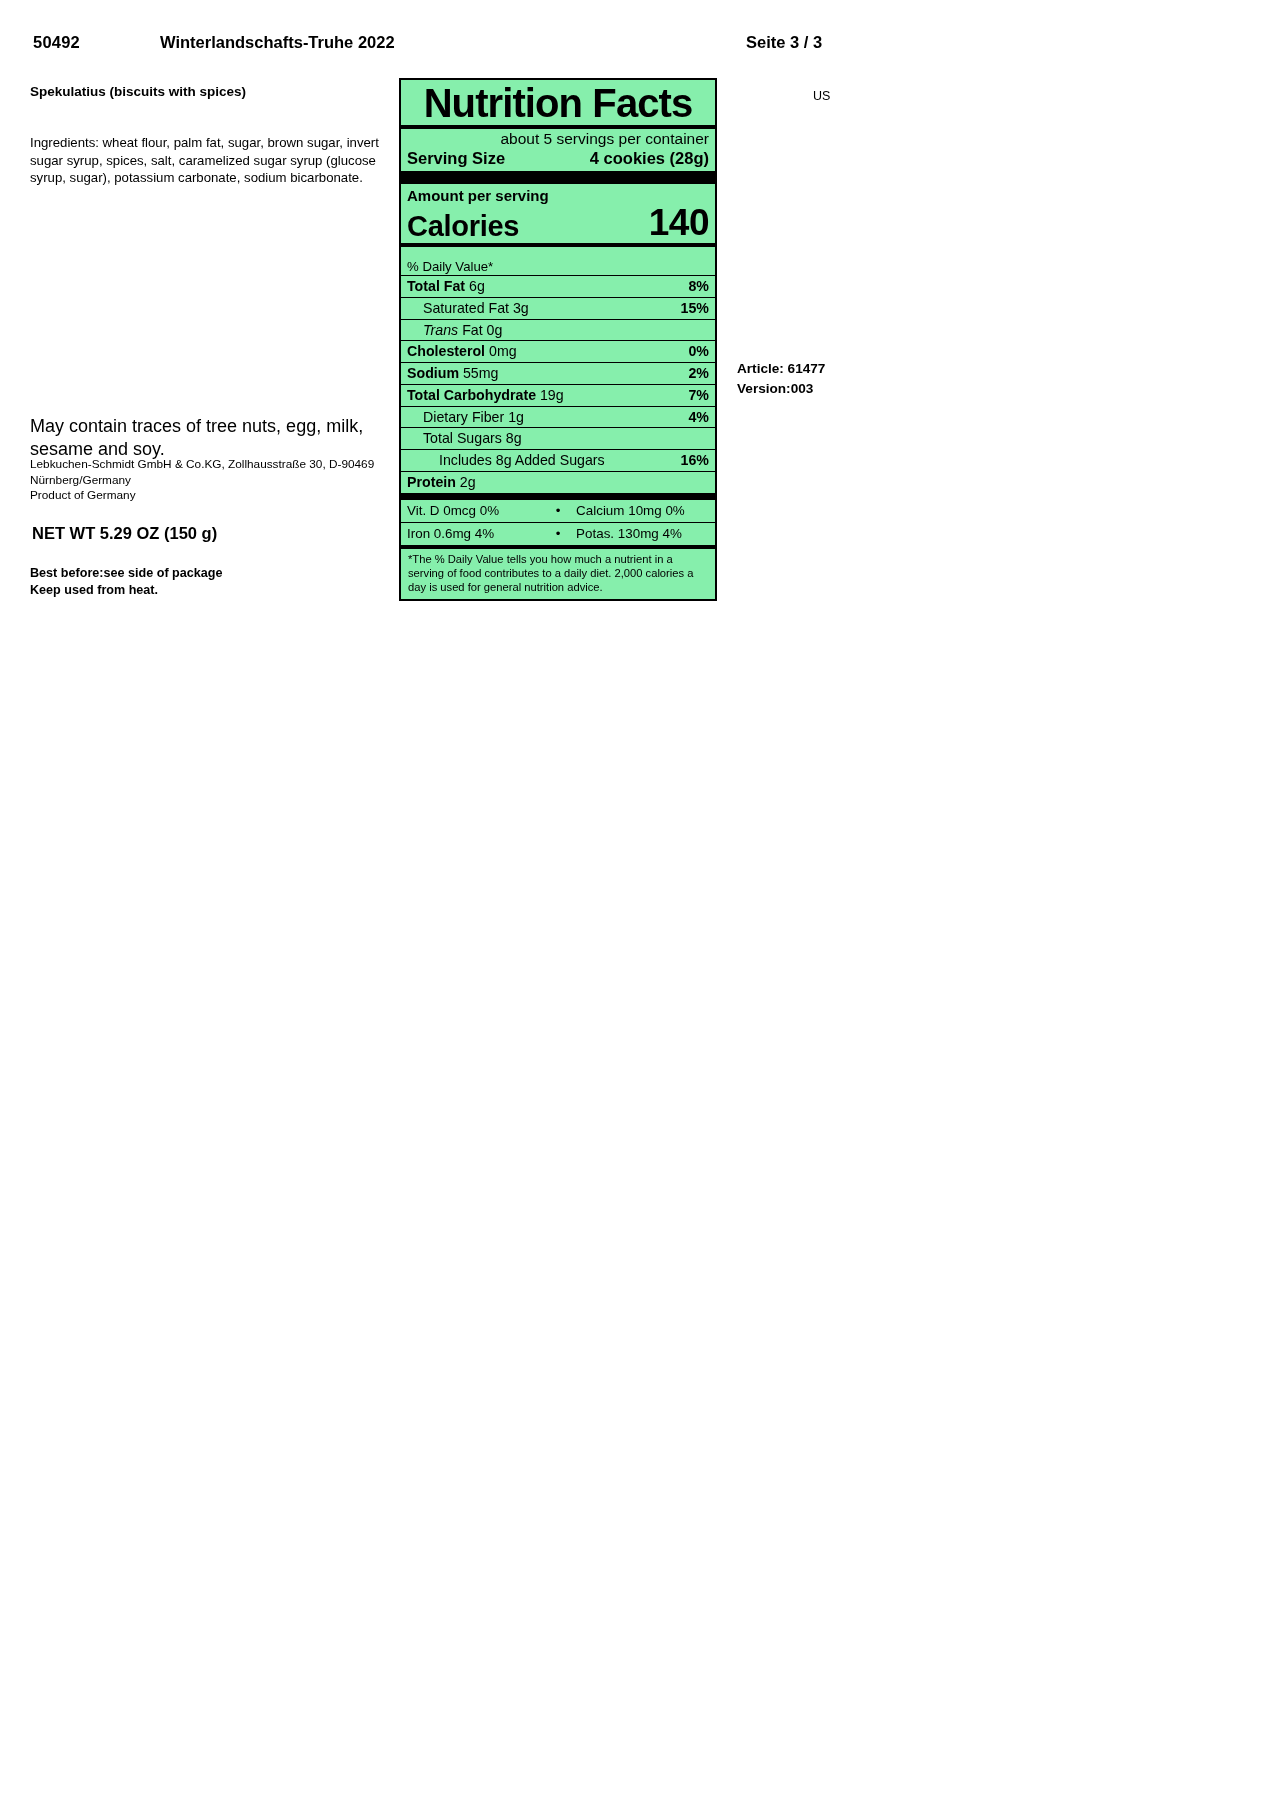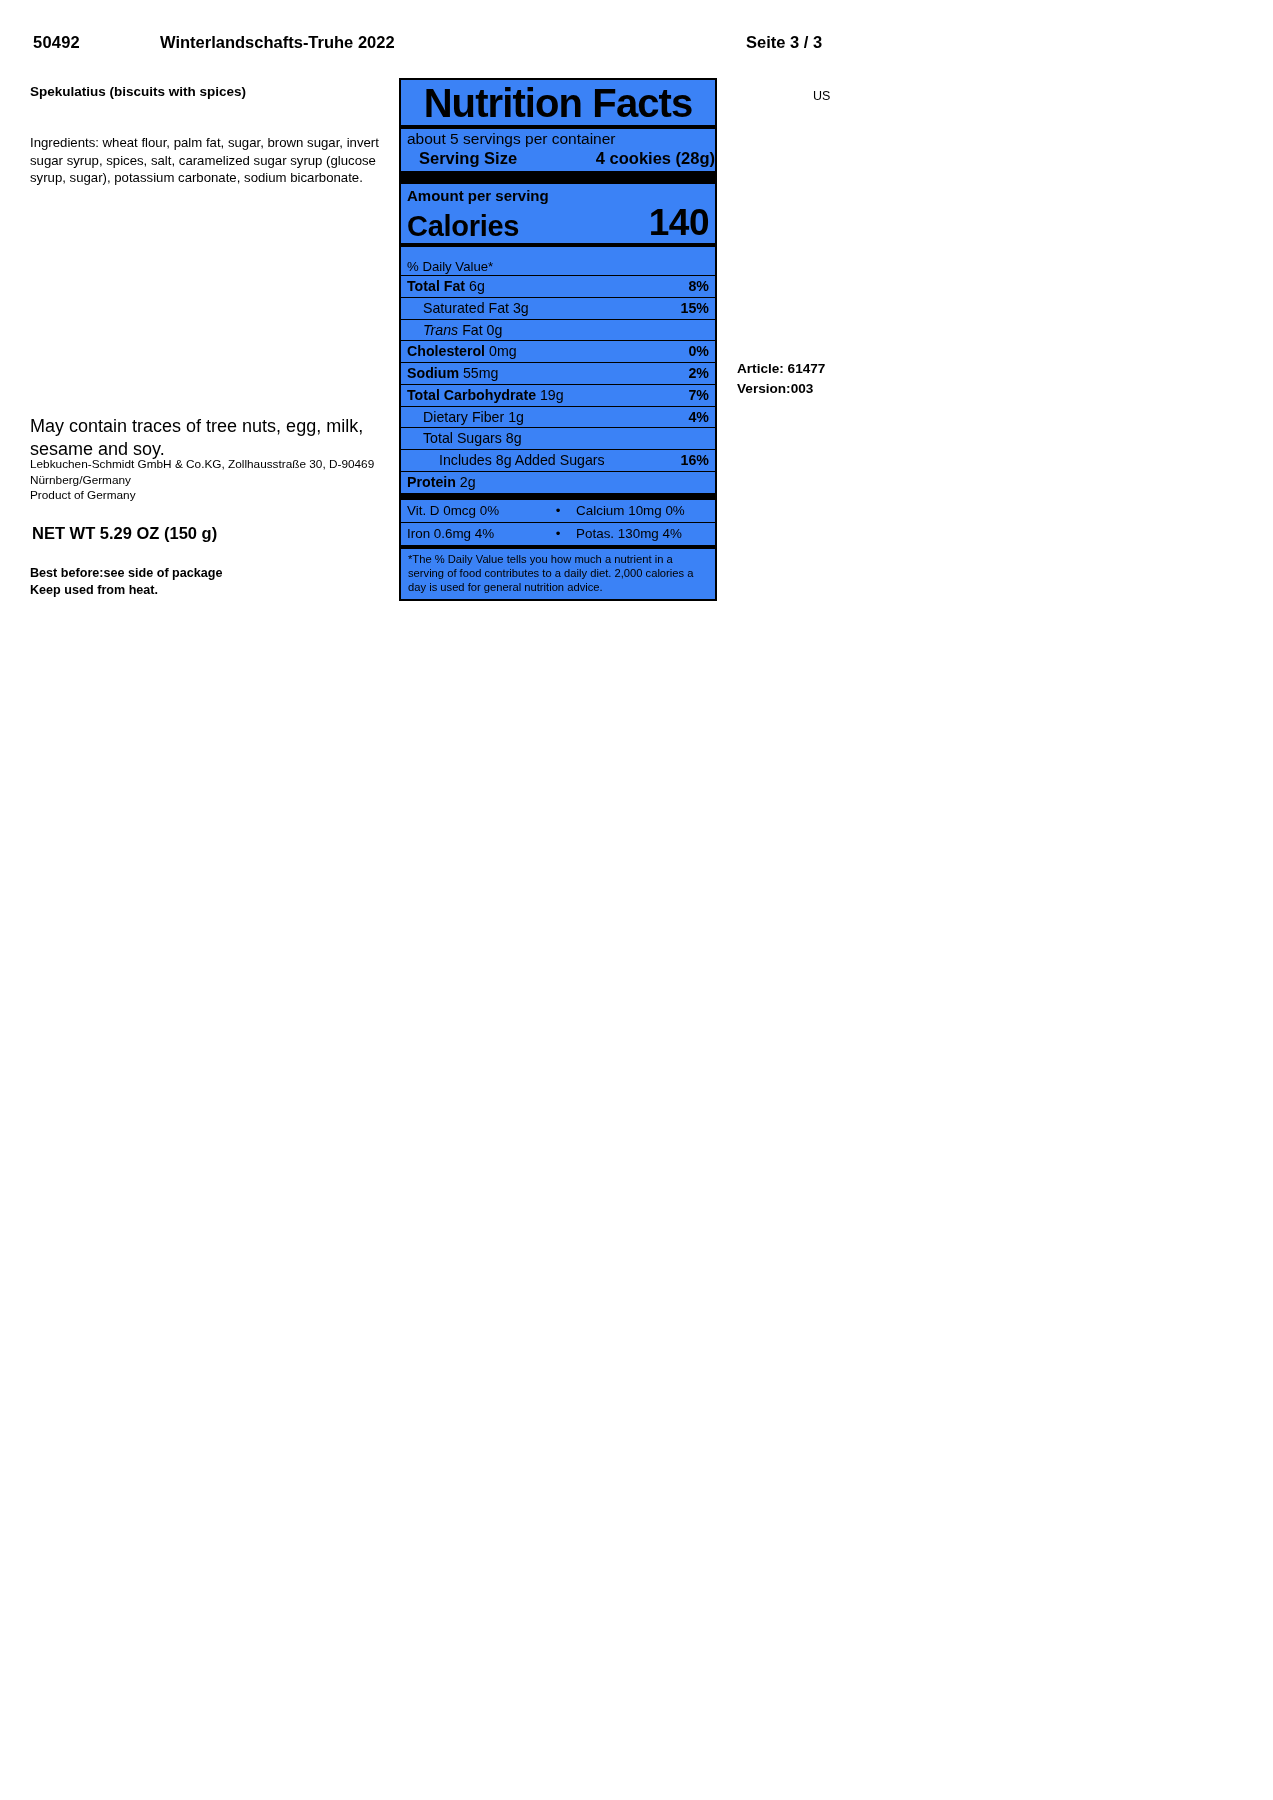--- a/index.html
+++ b/index.html
@@ -115,21 +115,21 @@
     line-height: 1.5;
   }
 
   
   .nf {
     position: absolute;
     left: 399px;
     top: 78px;
     width: 318px;
     border: 2px solid #000;
-    background: #3b82f6;
+    background: #86efac;
     box-sizing: border-box;
     font-family: "Liberation Sans", sans-serif;
     color: #000;
   }
   .nf * { box-sizing: border-box; }
 
   .nf-title {
     font-size: 40px;
     font-weight: bold;
     line-height: 0.98;
@@ -139,29 +139,29 @@
   }
   .rule-thin { border-bottom: 1px solid #000; }
   .rule-med { border-bottom: 4px solid #000; }
   .rule-thick { border-bottom: 13px solid #000; }
   .rule-sep { border-bottom: 7px solid #000; }
 
   .nf-servings {
     font-size: 15.5px;
     padding: 1px 6px 0 6px;
     line-height: 1.15;
+    text-align: right;
   }
   .nf-serving-size {
     display: flex;
     justify-content: space-between;
     align-items: baseline;
     font-size: 16.5px;
     font-weight: bold;
-    padding: 1px 0 3px 6px;
-    margin-left: 12px;
+    padding: 1px 6px 3px 6px;
   }
 
   .nf-amount {
     font-size: 15px;
     font-weight: bold;
     padding: 3px 6px 0 6px;
   }
   .nf-calories {
     display: flex;
     justify-content: space-between;

